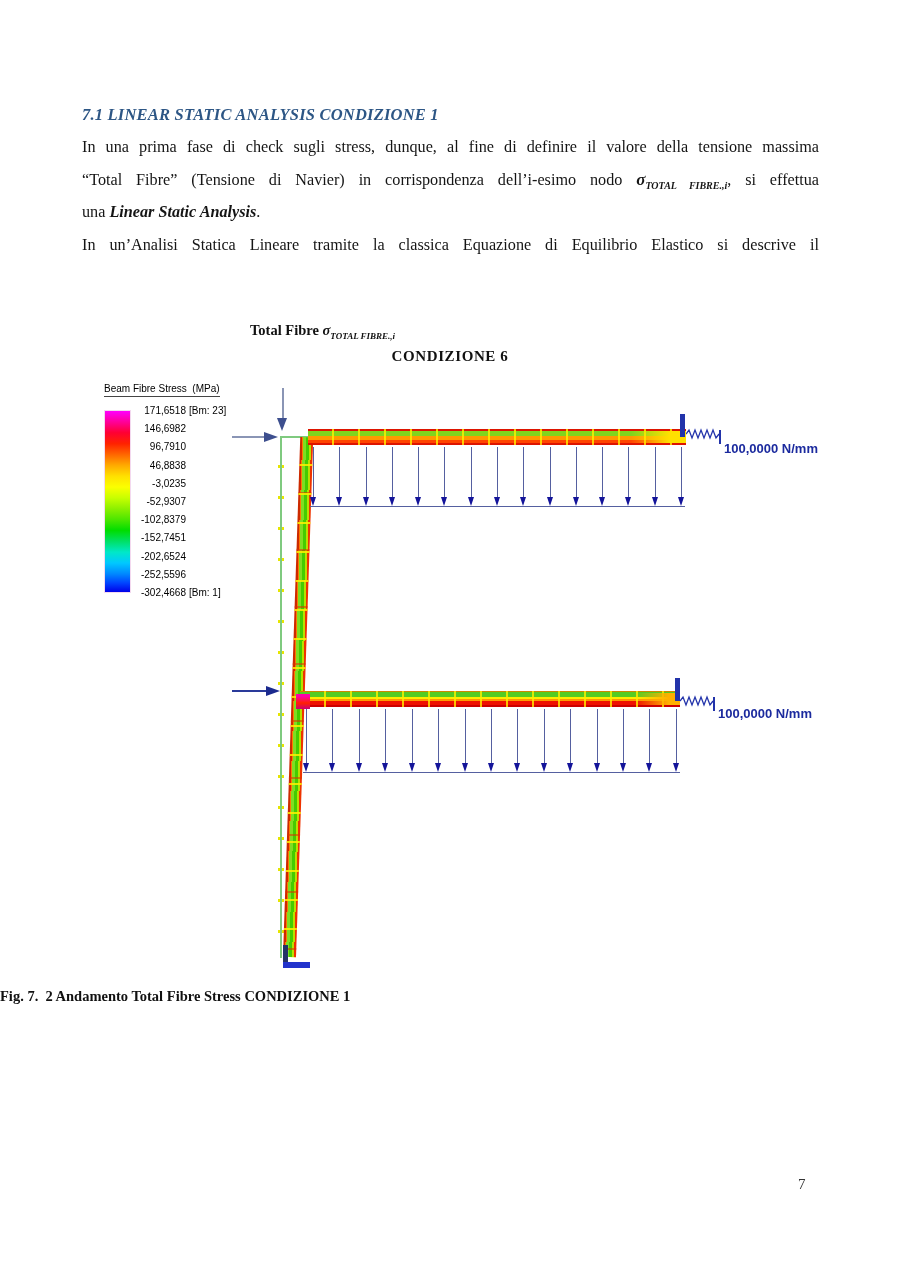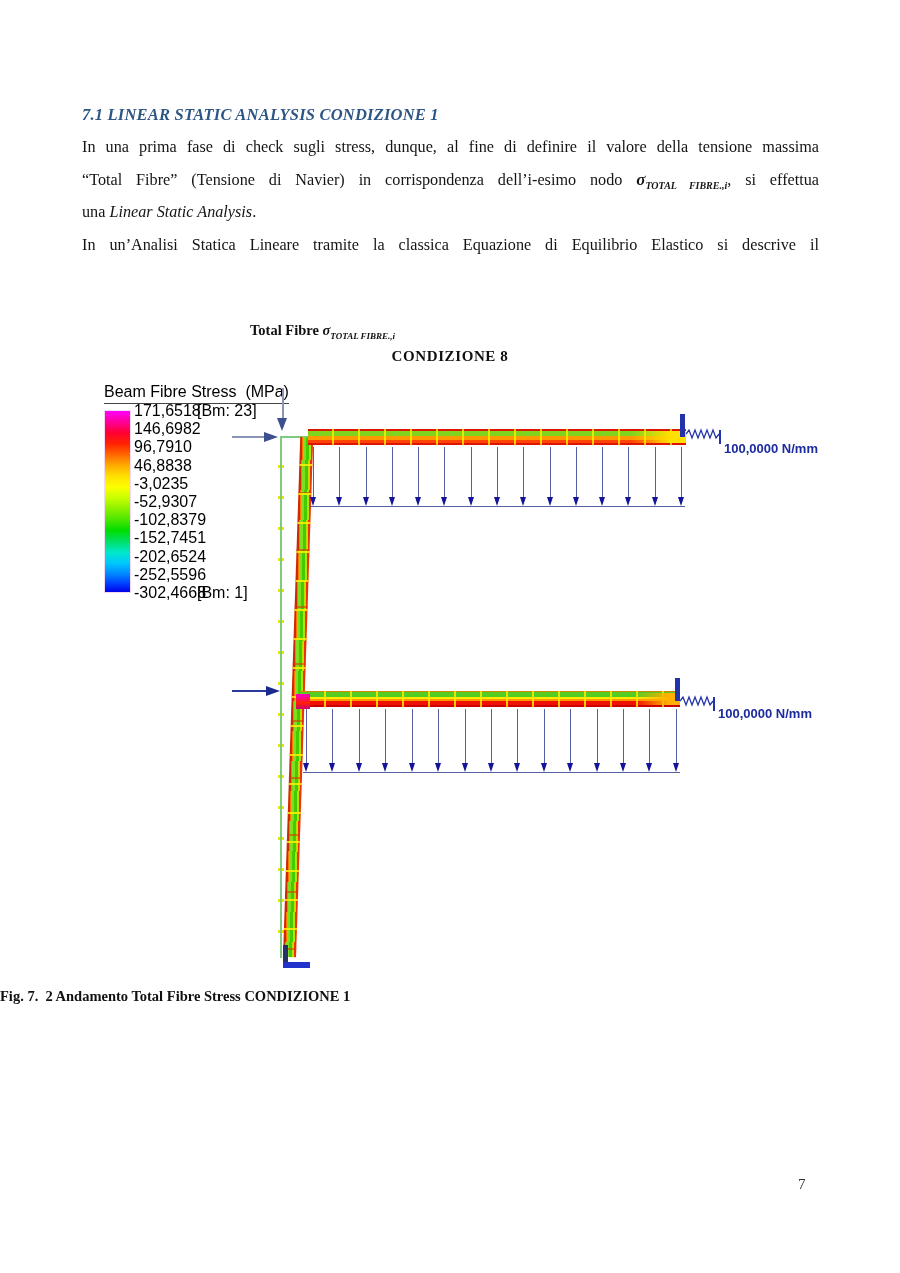--- a/index.html
+++ b/index.html
@@ -8,42 +8,42 @@
   .abs{position:absolute;}
 
   
   .heading{left:82px;top:105px;width:760px;font-size:16.5px;font-weight:bold;font-style:italic;
            color:#2d5685;letter-spacing:.2px;}
   .bodytext{left:82px;top:131px;width:737px;font-size:16.2px;color:#151515;}
   .line{height:32.6px;line-height:32.6px;text-align:justify;text-align-last:justify;overflow:hidden;white-space:nowrap;}
   .line.last{text-align:left;text-align-last:left;}
   .sigma{font-weight:bold;font-style:italic;font-size:17px;}
   .sigsub{font-weight:bold;font-style:italic;font-size:10px;}
-  .ital{font-style:italic;}
+  .ital{font-style:italic;font-weight:bold;}
 
   .figtitle{left:250px;top:322px;width:400px;text-align:left;font-size:14.5px;font-weight:bold;}
   .figtitle .sigma{font-size:14.5px;}
   .figtitle .sigsub{font-size:9px;}
   .figtitle2{left:250px;top:348px;width:400px;text-align:center;font-size:15px;font-weight:bold;letter-spacing:.6px;}
   .caption{left:0;top:988px;width:900px;font-size:14.5px;font-weight:bold;white-space:pre;}
   .pagenum{left:798px;top:1176px;width:30px;font-size:15px;color:#333;}
 
   
-  .legend{left:98px;top:383px;font-family:"Liberation Sans", sans-serif;font-size:16px;color:#000;}
+  .legend{left:98px;top:383px;font-family:"Liberation Sans", sans-serif;font-size:10px;color:#000;}
   .legend-title{display:inline-block;margin-left:6px;padding-bottom:2px;border-bottom:1px solid #444;white-space:pre;}
   .legend-bar{position:absolute;left:7px;top:28px;width:25px;height:181px;
     background:linear-gradient(to bottom,
       #ff00ff 0%, #ff0099 6%, #ff0033 12%, #ff2200 18%, #ff6600 24%, #ffaa00 30%,
       #ffe000 36%, #fbff00 42%, #c8ff00 48%, #8cf000 54%, #4ce600 60%, #00dd00 66%,
       #00e066 72%, #00e8c8 78%, #00c8ff 84%, #0088ff 90%, #0044ff 95%, #0000e8 100%);
     outline:1px solid #f3d9ef;}
   .legend-rows{position:absolute;left:36px;top:19px;}
   .legend-row{height:18.2px;line-height:18.2px;white-space:nowrap;}
   .legend-row .v{display:inline-block;width:52px;text-align:right;}
-  .legend-row .t{margin-left:11px;}
+  .legend-row .t{margin-left:3px;}
 
   
   .greenline-v{left:280px;top:437px;width:2px;height:521px;background:#7fca7f;}
   .greenline-h{left:280px;top:436px;width:30px;height:2px;background:#7fca7f;}
   .greenticks{left:278px;top:437px;width:6px;height:521px;
     background:repeating-linear-gradient(to bottom, transparent 0 28px, #e6e600 28px 31px);}
 
   .column{left:283px;top:437px;width:13px;height:520px;transform:rotate(1.9deg);transform-origin:50% 100%;
     background:
       repeating-linear-gradient(to bottom, transparent 0 27px, rgba(255,240,0,.85) 27px 29px),
@@ -113,21 +113,21 @@
   <div class="abs heading">7.1 LINEAR STATIC ANALYSIS CONDIZIONE 1</div>
 
   <div class="abs bodytext">
     <div class="line">In una prima fase di check sugli stress, dunque, al fine di definire il valore della tensione massima</div>
     <div class="line"><span>“Total Fibre” (Tensione di Navier) in corrispondenza dell’i-esimo nodo </span><span class="sigma">σ</span><sub class="sigsub">TOTAL FIBRE.,i</sub><span>, si effettua</span></div>
     <div class="line last"><span>una </span><span class="ital">Linear Static Analysis</span><span>.</span></div>
     <div class="line">In un’Analisi Statica Lineare tramite la classica Equazione di Equilibrio Elastico si descrive il</div>
   </div>
 
   <div class="abs figtitle"><span>Total Fibre </span><span class="sigma">σ</span><sub class="sigsub">TOTAL FIBRE.,i</sub></div>
-  <div class="abs figtitle2">CONDIZIONE 8</div>
+  <div class="abs figtitle2">CONDIZIONE 6</div>
 
   <div class="abs legend">
     <div class="legend-title">Beam Fibre Stress  (MPa)</div>
     <div class="legend-bar"></div>
     <div class="legend-rows">
       <div class="legend-row"><span class="v">171,6518</span><span class="t">[Bm: 23]</span></div>
       <div class="legend-row"><span class="v">146,6982</span><span class="t"></span></div>
       <div class="legend-row"><span class="v">96,7910</span><span class="t"></span></div>
       <div class="legend-row"><span class="v">46,8838</span><span class="t"></span></div>
       <div class="legend-row"><span class="v">-3,0235</span><span class="t"></span></div>

